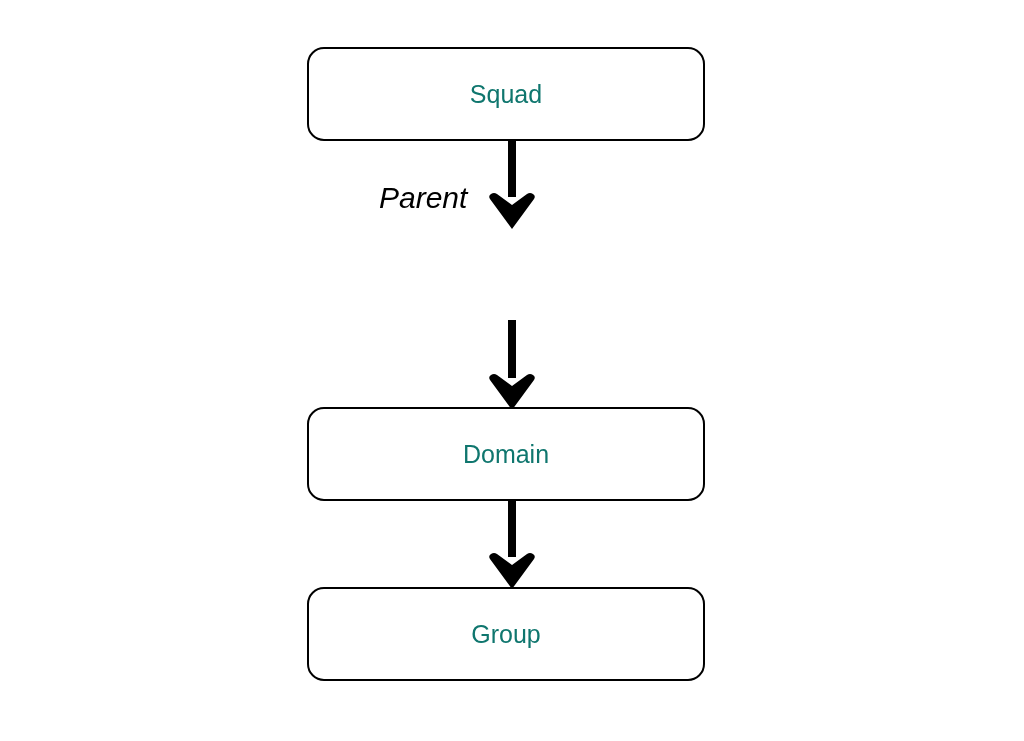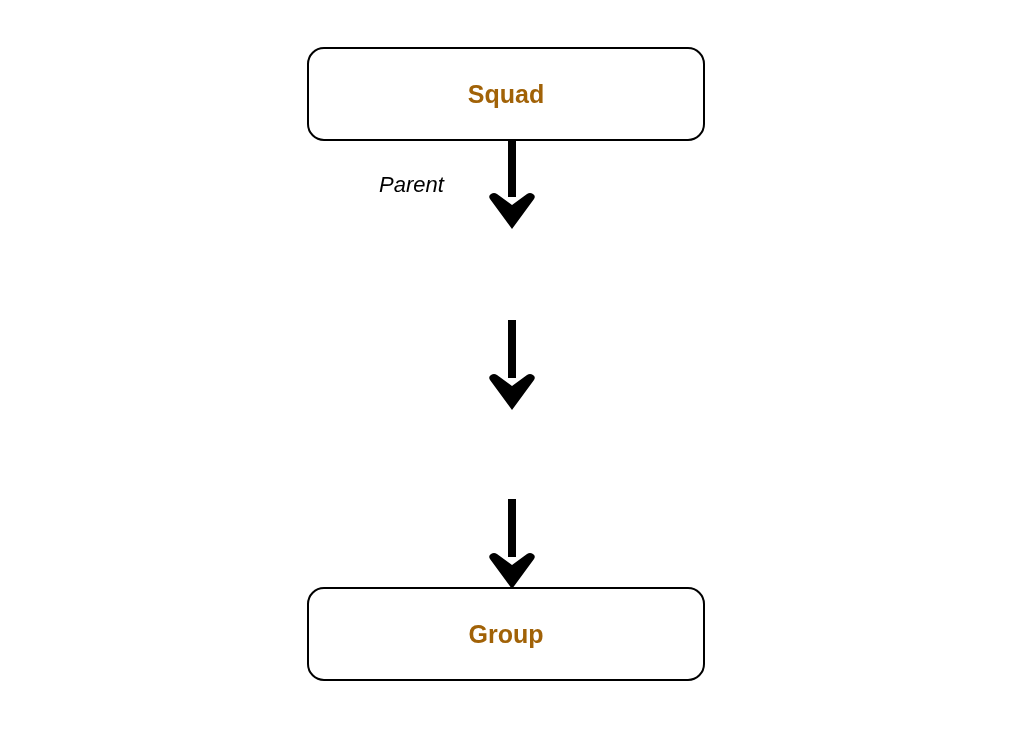--- a/index.html
+++ b/index.html
@@ -44,22 +44,22 @@
     top: 7px;
     width: 100%;
     height: 100%;
     background: #000000;
     border-radius: 17px;
     z-index: -1;
   }
 
   .node-label {
     font-size: 25px;
-    font-weight: bold;
-    color: #a16207;
+    font-weight: normal;
+    color: #0f766e;
     line-height: 1;
     letter-spacing: 0px;
     user-select: none;
   }
 
   .node-squad  { left: 307px; top: 47px; }
   .node-tribe  { left: 307px; top: 228px; }
   .node-domain { left: 307px; top: 407px; }
   .node-group  { left: 307px; top: 587px; }
 
@@ -72,27 +72,28 @@
   }
   .edge svg { display: block; overflow: visible; }
 
   .edge-1 { top: 139px; }
   .edge-2 { top: 320px; }
   .edge-3 { top: 499px; }
 
   
   .edge-label {
     position: absolute;
-    font-size: 22px;
+    font-size: 30px;
     font-style: italic;
     font-weight: normal;
     color: #000000;
     white-space: nowrap;
     line-height: 1;
     user-select: none;
+    margin-top: 9px;
   }
   .edge-label-parent {
     left: 379px;
     top: 174px;
   }
 </style>
 </head>
 <body>
 
 <div id="canvas">
@@ -110,20 +111,23 @@
   <div class="edge-label edge-label-parent">Parent</div>
 
 
   <div class="edge edge-2">
     <svg width="60" height="92" viewBox="0 0 60 92" xmlns="http://www.w3.org/2000/svg">
       <rect x="26" y="0" width="8" height="58" fill="#000000"></rect>
       <path d="M 30 90 L 8 60 Q 6 57 9 55 Q 12 53 15 55 L 30 66 L 45 55 Q 48 53 51 55 Q 54 57 52 60 Z" fill="#000000"></path>
     </svg>
   </div>
 
+  <div class="node node-domain">
+    <span class="node-label">Domain</span>
+  </div>
 
   <div class="edge edge-3">
     <svg width="60" height="92" viewBox="0 0 60 92" xmlns="http://www.w3.org/2000/svg">
       <rect x="26" y="0" width="8" height="58" fill="#000000"></rect>
       <path d="M 30 90 L 8 60 Q 6 57 9 55 Q 12 53 15 55 L 30 66 L 45 55 Q 48 53 51 55 Q 54 57 52 60 Z" fill="#000000"></path>
     </svg>
   </div>
 
   <div class="node node-group">
     <span class="node-label">Group</span>

